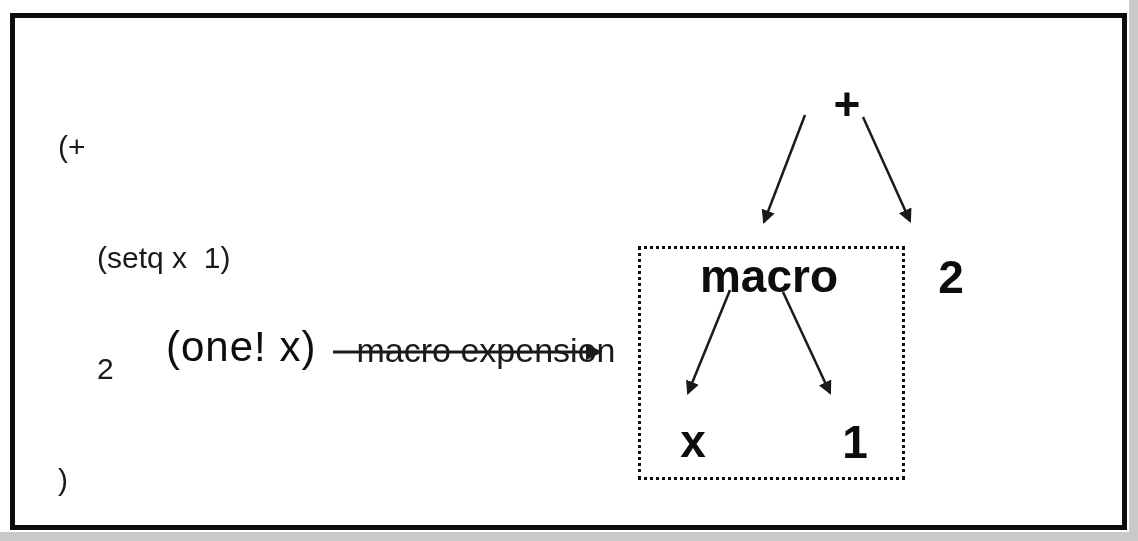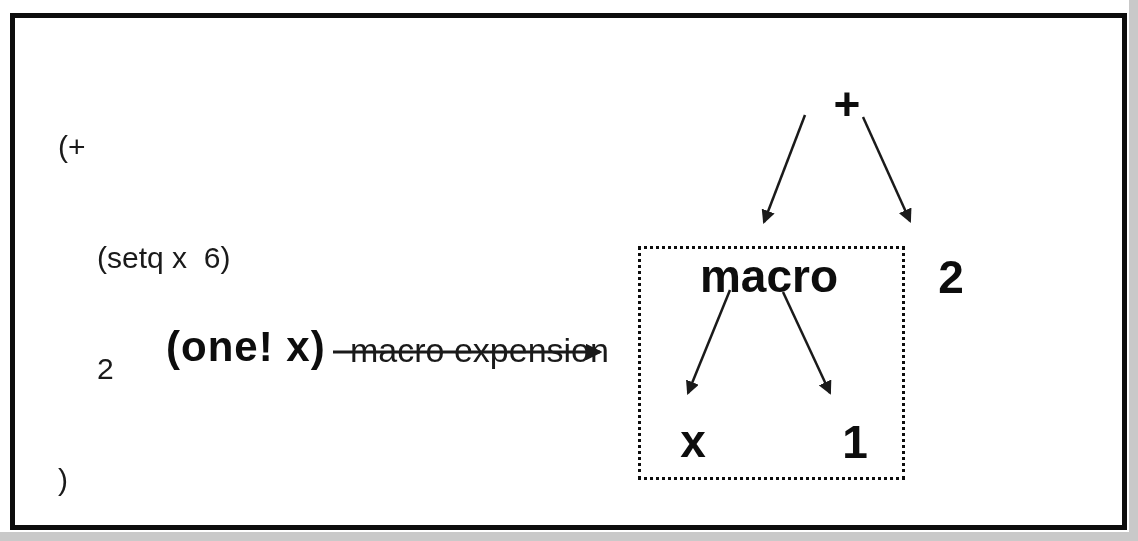--- a/index.html
+++ b/index.html
@@ -42,31 +42,31 @@
     white-space: pre;
     color: #1a1a1a;
   }
   .code-line { white-space: pre; }
   .code-line.indent { padding-left: 39px; }
   .macro-call {
     position: absolute;
     left: 151px;
     top: 305px;
     font-size: 42px;
-    font-weight: bold;
+    font-weight: normal;
     letter-spacing: 1px;
     color: #0d0d0d;
     white-space: pre;
   }
   .arrow-label {
     position: absolute;
     left: 335px;
     top: 313px;
     width: 272px;
-    text-align: left;
+    text-align: center;
     font-size: 34px;
     color: #1a1a1a;
     white-space: nowrap;
   }
   .dotted-box {
     position: absolute;
     left: 623px;
     top: 228px;
     width: 267px;
     height: 234px;
@@ -106,21 +106,21 @@
 </style>
 </head>
 <body>
 
 <div class="canvas">
   <div class="card">
     <div class="frame">
 
       <div class="code-block">
         <div class="code-line">(+</div>
-        <div class="code-line indent">(setq x  6)</div>
+        <div class="code-line indent">(setq x  1)</div>
         <div class="code-line indent">2</div>
         <div class="code-line">)</div>
       </div>
 
       <div class="macro-call">(one! x)</div>
 
       <div class="arrow-label">macro expension</div>
 
       <div class="dotted-box"></div>
 

